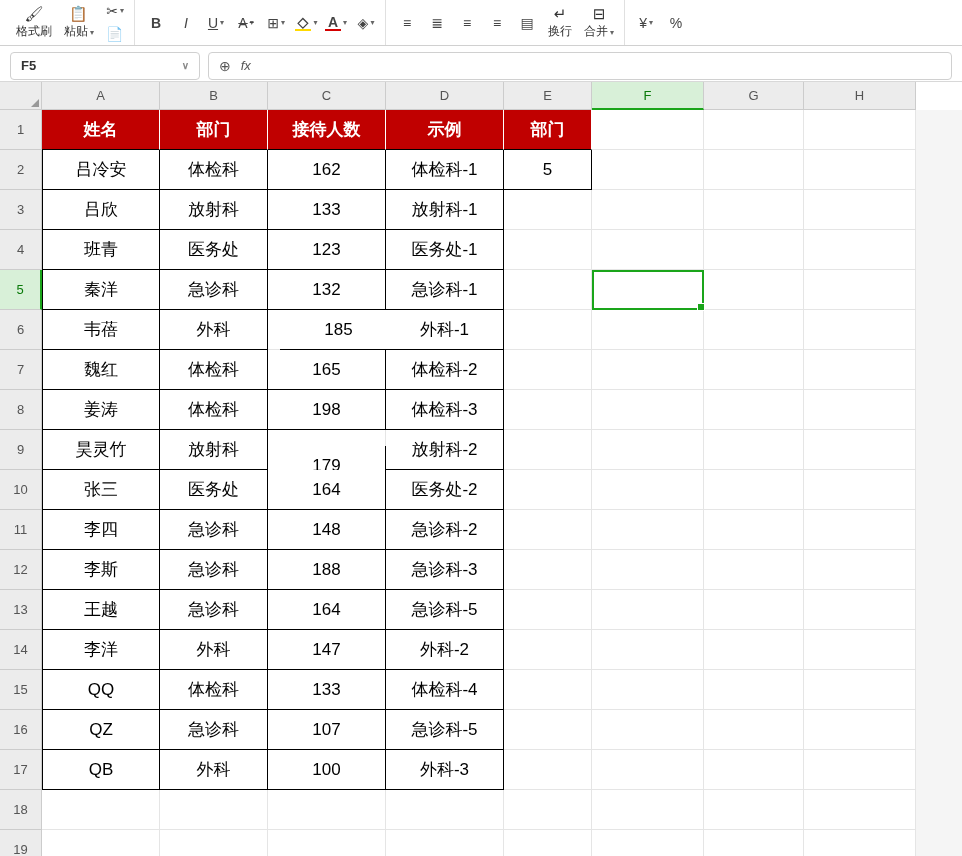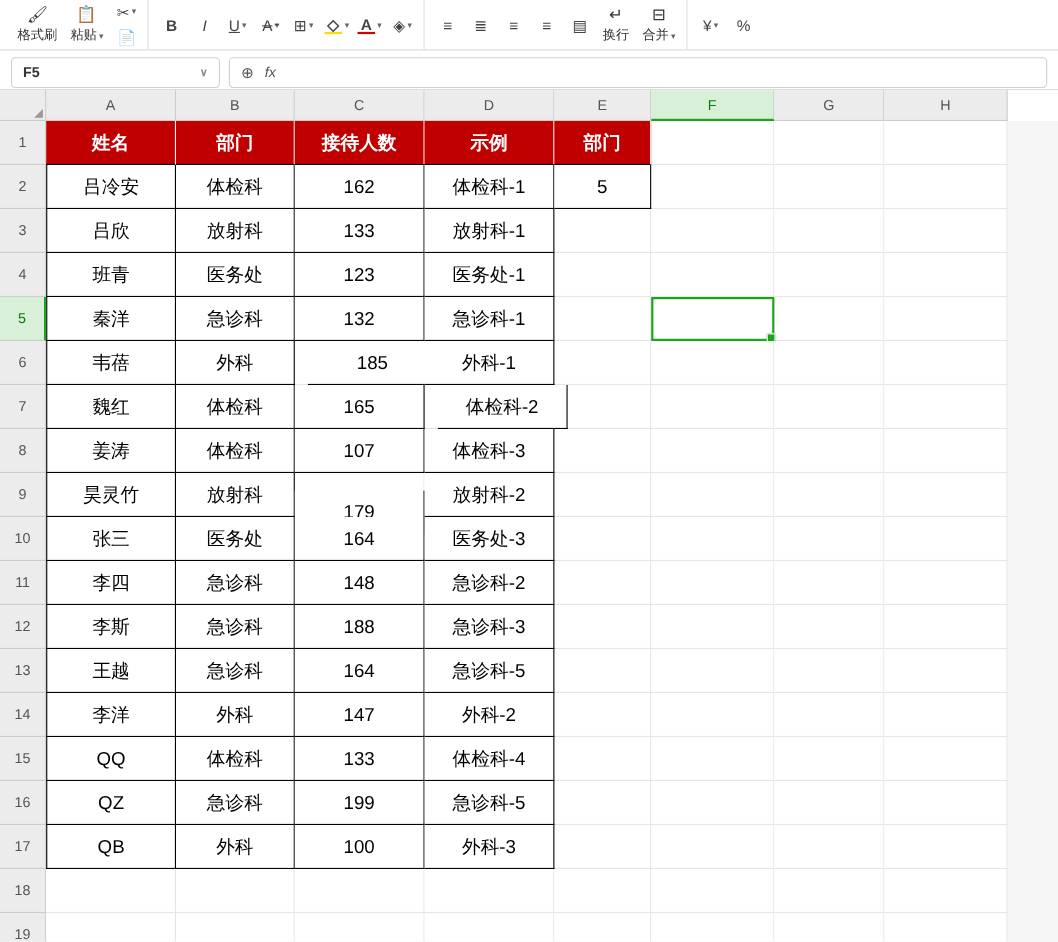--- a/index.html
+++ b/index.html
@@ -325,33 +325,33 @@
       <div class="cell data" style="left: 118px; top: 160px; width: 108px; height: 40px;">急诊科</div>
       <div class="cell data" style="left: 226px; top: 160px; width: 118px; height: 40px;">132</div>
       <div class="cell data" style="left: 344px; top: 160px; width: 118px; height: 40px;">急诊科-1</div>
       <div class="cell data leftedge" style="left: 0px; top: 200px; width: 118px; height: 40px;">韦蓓</div>
       <div class="cell data" style="left: 118px; top: 200px; width: 108px; height: 40px;">外科</div>
       <div class="cell data" style="left: 238px; top: 200px; width: 118px; height: 40px;">185</div>
       <div class="cell data" style="left: 344px; top: 200px; width: 118px; height: 40px;">外科-1</div>
       <div class="cell data leftedge" style="left: 0px; top: 240px; width: 118px; height: 40px;">魏红</div>
       <div class="cell data" style="left: 118px; top: 240px; width: 108px; height: 40px;">体检科</div>
       <div class="cell data" style="left: 226px; top: 240px; width: 118px; height: 40px;">165</div>
-      <div class="cell data" style="left: 356px; top: 240px; width: 118px; height: 40px;">体检科-2</div>
+      <div class="cell data" style="left: 344px; top: 240px; width: 118px; height: 40px;">体检科-2</div>
       <div class="cell data leftedge" style="left: 0px; top: 280px; width: 118px; height: 40px;">姜涛</div>
       <div class="cell data" style="left: 118px; top: 280px; width: 108px; height: 40px;">体检科</div>
-      <div class="cell data" style="left: 226px; top: 280px; width: 118px; height: 40px;">107</div>
+      <div class="cell data" style="left: 226px; top: 280px; width: 118px; height: 40px;">198</div>
       <div class="cell data" style="left: 344px; top: 280px; width: 118px; height: 40px;">体检科-3</div>
       <div class="cell data leftedge" style="left: 0px; top: 320px; width: 118px; height: 40px;">昊灵竹</div>
       <div class="cell data" style="left: 118px; top: 320px; width: 108px; height: 40px;">放射科</div>
       <div class="cell data" style="left: 226px; top: 336px; width: 118px; height: 40px;">179</div>
       <div class="cell data" style="left: 344px; top: 320px; width: 118px; height: 40px;">放射科-2</div>
       <div class="cell data leftedge" style="left: 0px; top: 360px; width: 118px; height: 40px;">张三</div>
       <div class="cell data" style="left: 118px; top: 360px; width: 108px; height: 40px;">医务处</div>
       <div class="cell data" style="left: 226px; top: 360px; width: 118px; height: 40px;">164</div>
-      <div class="cell data" style="left: 344px; top: 360px; width: 118px; height: 40px;">医务处-3</div>
+      <div class="cell data" style="left: 344px; top: 360px; width: 118px; height: 40px;">医务处-2</div>
       <div class="cell data leftedge" style="left: 0px; top: 400px; width: 118px; height: 40px;">李四</div>
       <div class="cell data" style="left: 118px; top: 400px; width: 108px; height: 40px;">急诊科</div>
       <div class="cell data" style="left: 226px; top: 400px; width: 118px; height: 40px;">148</div>
       <div class="cell data" style="left: 344px; top: 400px; width: 118px; height: 40px;">急诊科-2</div>
       <div class="cell data leftedge" style="left: 0px; top: 440px; width: 118px; height: 40px; text-align: center;">李斯</div>
       <div class="cell data" style="left: 118px; top: 440px; width: 108px; height: 40px;">急诊科</div>
       <div class="cell data" style="left: 226px; top: 440px; width: 118px; height: 40px;">188</div>
       <div class="cell data" style="left: 344px; top: 440px; width: 118px; height: 40px;">急诊科-3</div>
       <div class="cell data leftedge" style="left: 0px; top: 480px; width: 118px; height: 40px;">王越</div>
       <div class="cell data" style="left: 118px; top: 480px; width: 108px; height: 40px;">急诊科</div>
@@ -360,21 +360,21 @@
       <div class="cell data leftedge" style="left: 0px; top: 520px; width: 118px; height: 40px;">李洋</div>
       <div class="cell data" style="left: 118px; top: 520px; width: 108px; height: 40px;">外科</div>
       <div class="cell data" style="left: 226px; top: 520px; width: 118px; height: 40px;">147</div>
       <div class="cell data" style="left: 344px; top: 520px; width: 118px; height: 40px;">外科-2</div>
       <div class="cell data leftedge" style="left: 0px; top: 560px; width: 118px; height: 40px;">QQ</div>
       <div class="cell data" style="left: 118px; top: 560px; width: 108px; height: 40px;">体检科</div>
       <div class="cell data" style="left: 226px; top: 560px; width: 118px; height: 40px;">133</div>
       <div class="cell data" style="left: 344px; top: 560px; width: 118px; height: 40px;">体检科-4</div>
       <div class="cell data leftedge" style="left: 0px; top: 600px; width: 118px; height: 40px;">QZ</div>
       <div class="cell data" style="left: 118px; top: 600px; width: 108px; height: 40px;">急诊科</div>
-      <div class="cell data" style="left: 226px; top: 600px; width: 118px; height: 40px;">199</div>
+      <div class="cell data" style="left: 226px; top: 600px; width: 118px; height: 40px;">107</div>
       <div class="cell data" style="left: 344px; top: 600px; width: 118px; height: 40px;">急诊科-5</div>
       <div class="cell data leftedge" style="left: 0px; top: 640px; width: 118px; height: 40px;">QB</div>
       <div class="cell data" style="left: 118px; top: 640px; width: 108px; height: 40px;">外科</div>
       <div class="cell data" style="left: 226px; top: 640px; width: 118px; height: 40px;">100</div>
       <div class="cell data" style="left: 344px; top: 640px; width: 118px; height: 40px;">外科-3</div>
       <div class="cell e2" style="left: 462px; top: 40px; width: 88px; height: 40px;">5</div>
     </div>
   <div class="active-cell" id="active-cell" style="left: 592px; top: 188px; width: 112px; height: 40px;"></div>
 </div>
 

